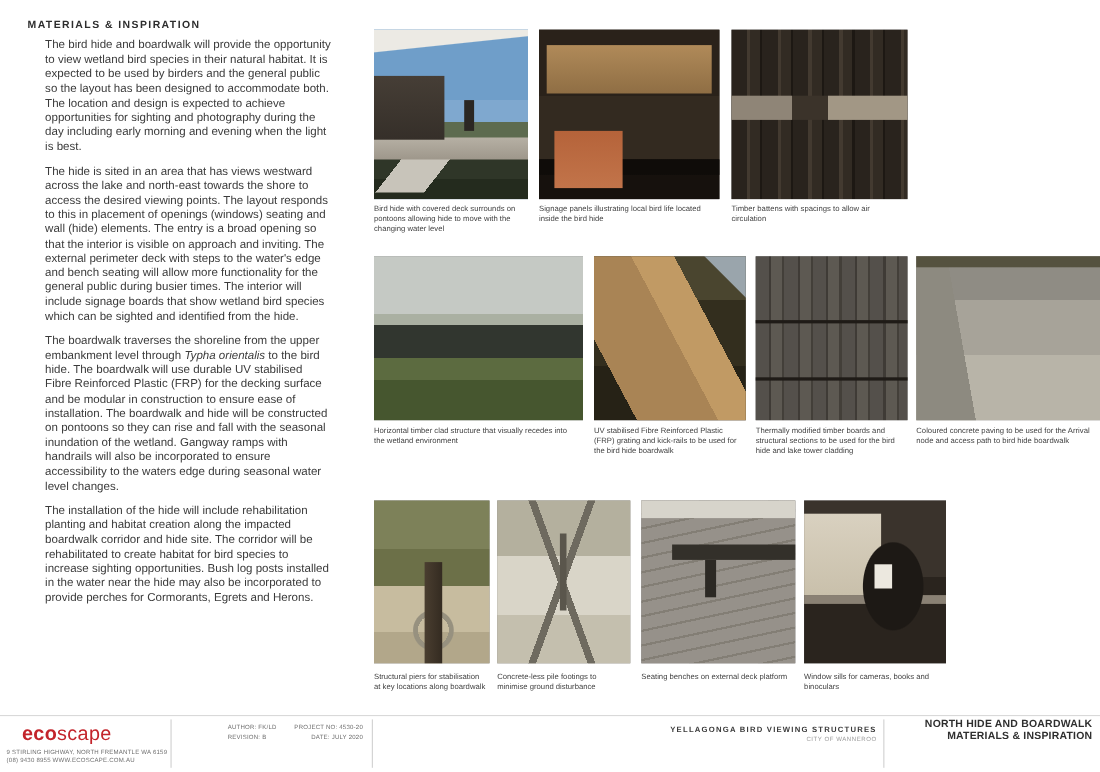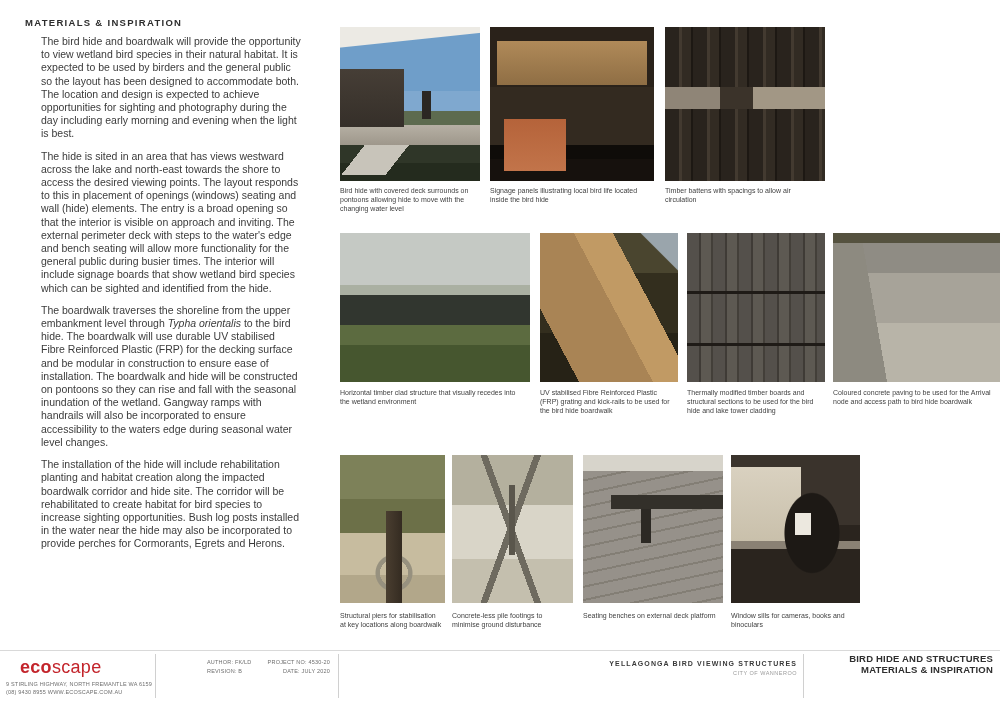--- a/index.html
+++ b/index.html
@@ -209,18 +209,18 @@
     <div class="vdiv vdiv2"></div>
 
     <div class="proj-block">
       <div class="proj-title">YELLAGONGA BIRD VIEWING STRUCTURES</div>
       <div class="proj-client">CITY OF WANNEROO</div>
     </div>
 
     <div class="vdiv vdiv3"></div>
 
     <div class="sheet-block">
-      <div class="sheet-title">BIRD HIDE AND STRUCTURES</div>
+      <div class="sheet-title">NORTH HIDE AND BOARDWALK</div>
       <div class="sheet-title">MATERIALS  &amp; INSPIRATION</div>
     </div>
   </div>
 
 </div>
 
 </body></html>

